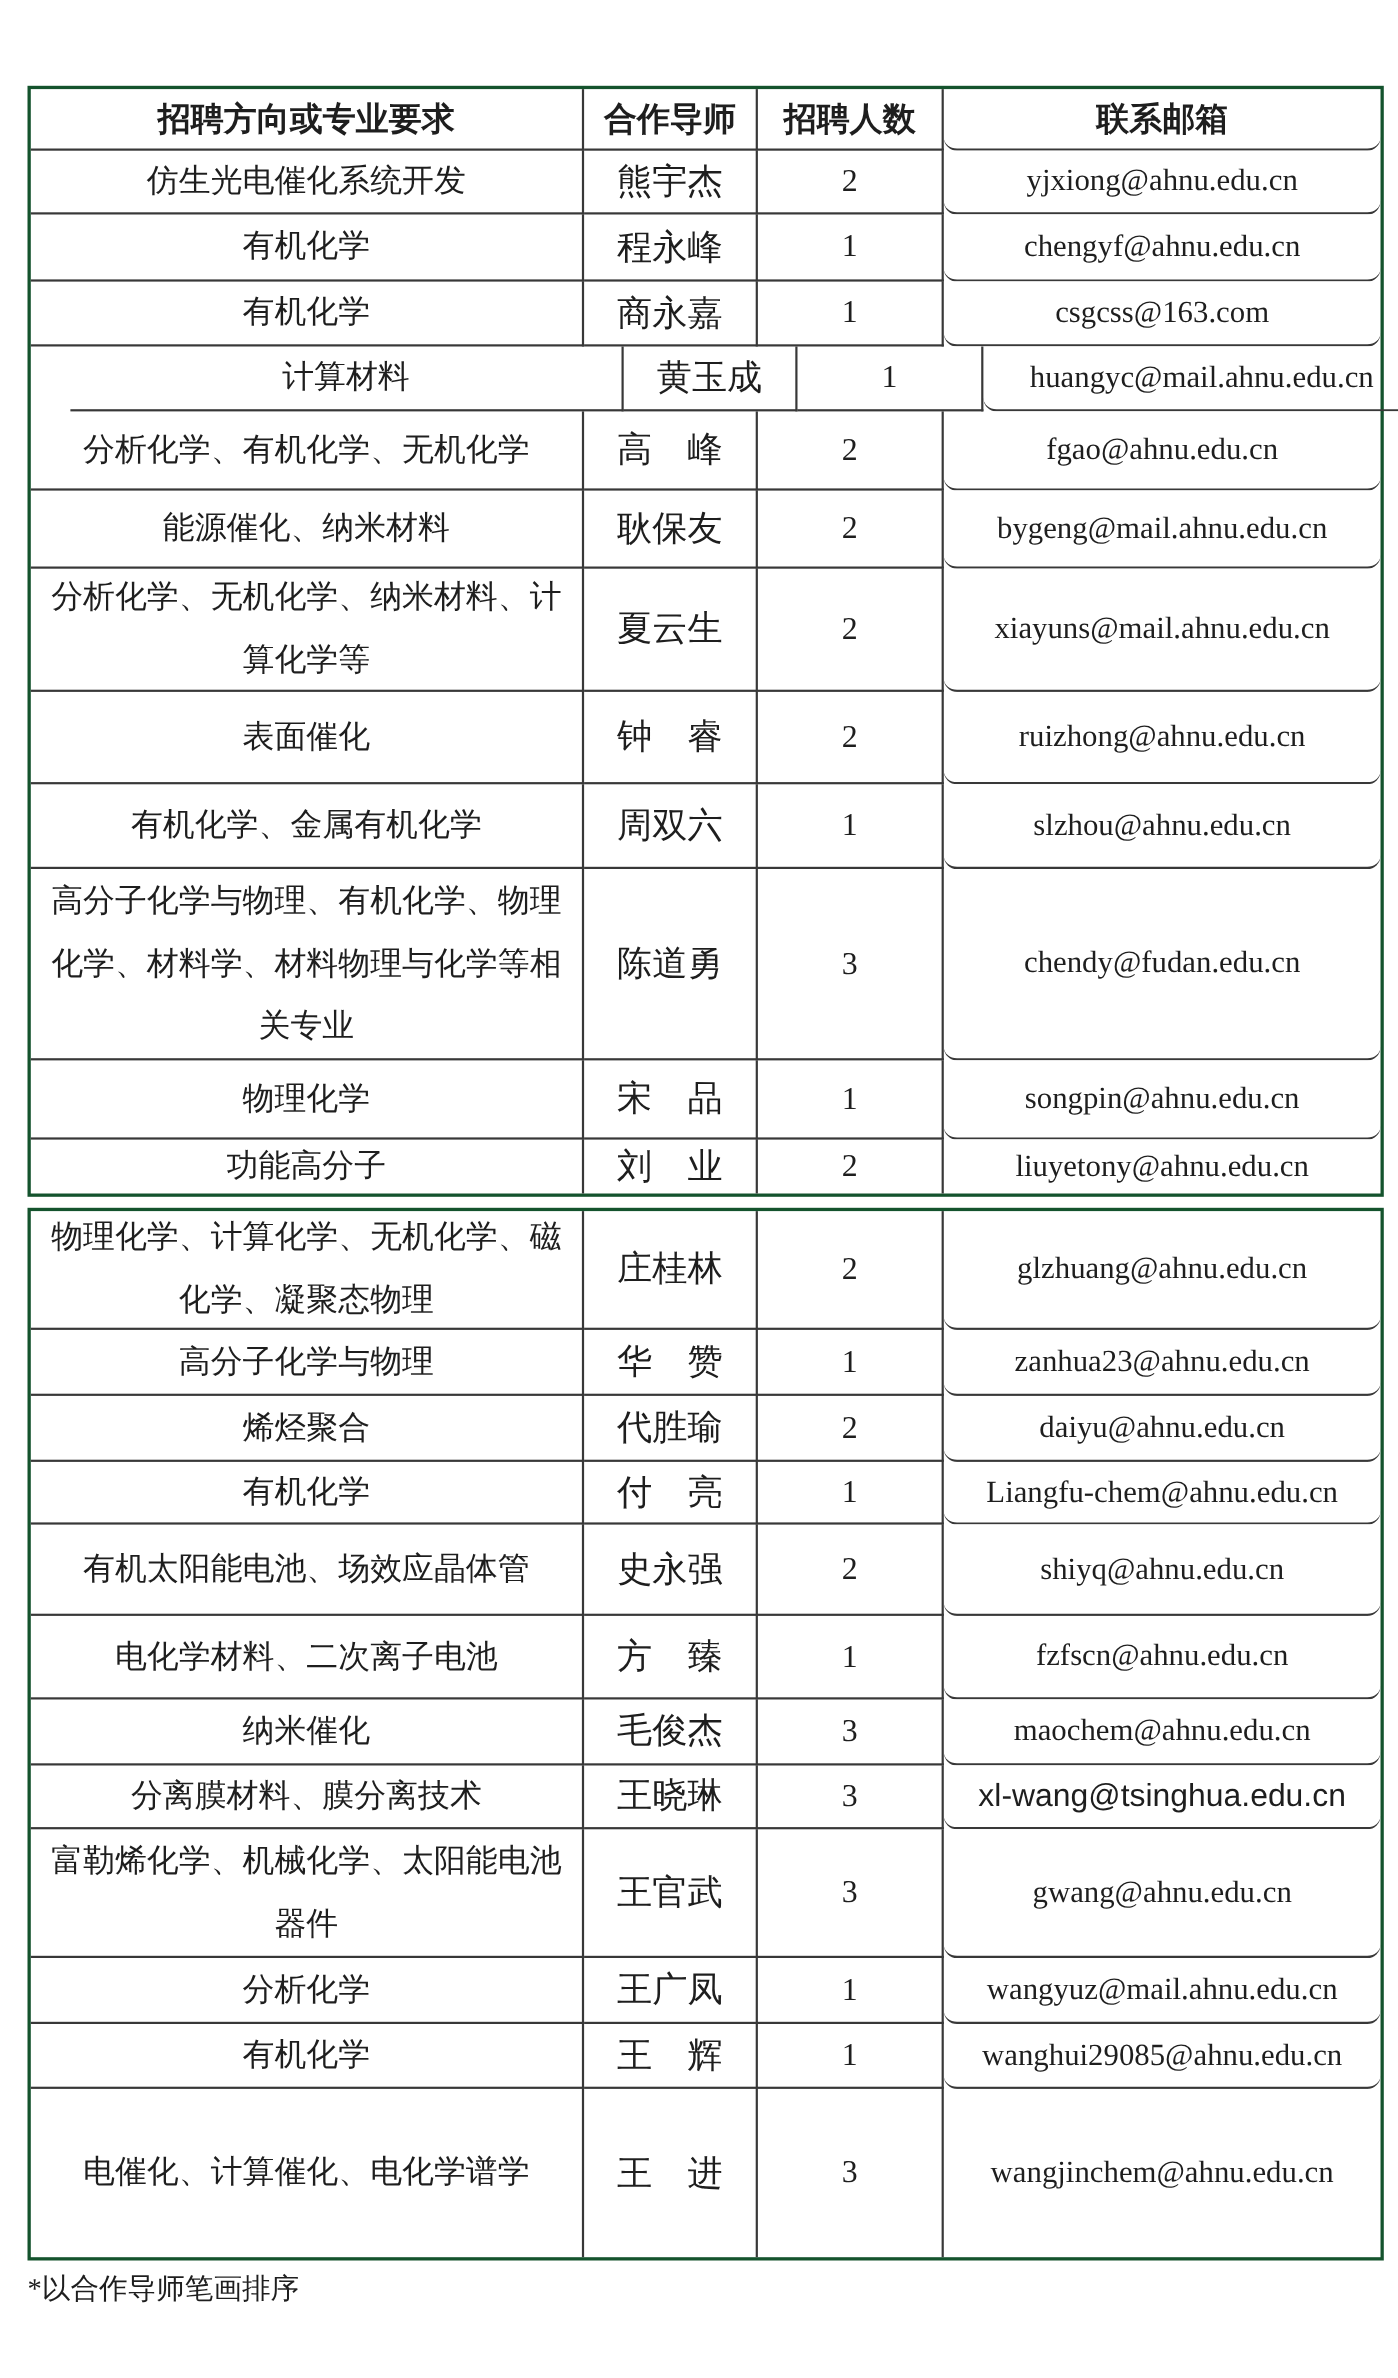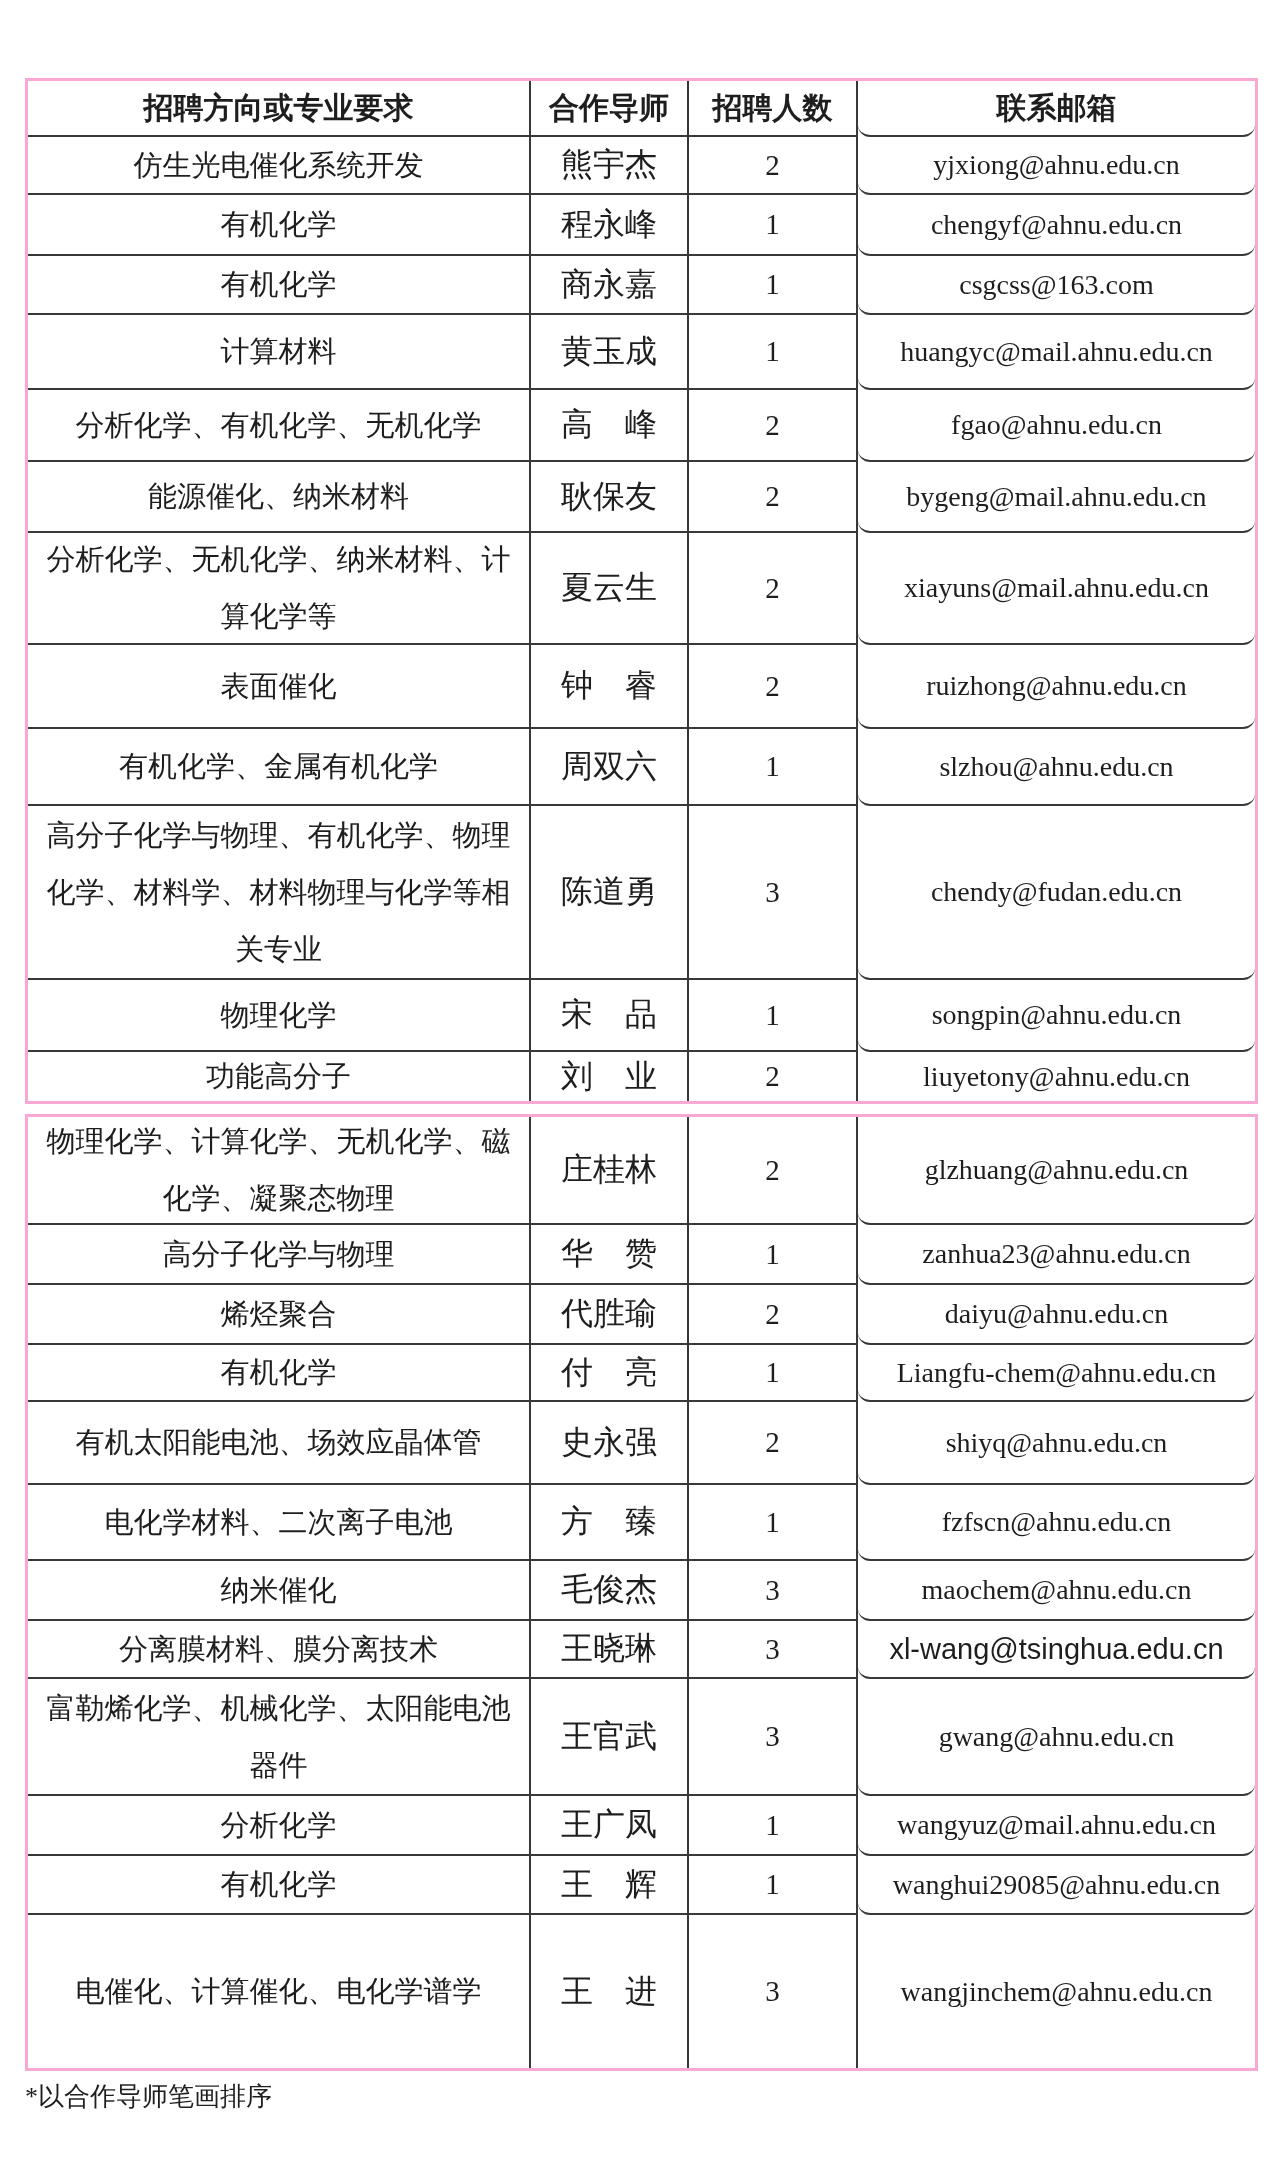--- a/index.html
+++ b/index.html
@@ -8,21 +8,21 @@
     width:1271px;
     height:2162px;
     background:#ffffff;
     font-family:"Liberation Serif","DejaVu Serif",serif;
     color:#1e1e1e;
   }
   .tbl{
     box-sizing:border-box;
     width:1233px;
     margin-left:25px;
-    border:3px solid #f9a8d4;
+    border:3px solid #14532d;
     background:#ffffff;
   }
   .tbl.t1{padding-top:0;}
   .t1{margin-top:78px;}
   .t2{margin-top:10px;}
   .row{
     display:grid;
     grid-template-columns:503px 158px 169px 397px;
   }
   .header-row{height:56px;}
@@ -78,21 +78,21 @@
     <div class="cell c4">chengyf@ahnu.edu.cn</div>
   </div>
 
   <div class="row" style="height: 59px;">
     <div class="cell c1">有机化学</div>
     <div class="cell c2">商永嘉</div>
     <div class="cell c3">1</div>
     <div class="cell c4">csgcss@163.com</div>
   </div>
 
-  <div class="row" style="height: 75px;">
+  <div class="row" style="height: 59px; padding-left: 36px;">
     <div class="cell c1">计算材料</div>
     <div class="cell c2">黄玉成</div>
     <div class="cell c3">1</div>
     <div class="cell c4">huangyc@mail.ahnu.edu.cn</div>
   </div>
 
   <div class="row" style="height: 72px;">
     <div class="cell c1">分析化学、有机化学、无机化学</div>
     <div class="cell c2">高　峰</div>
     <div class="cell c3">2</div>

